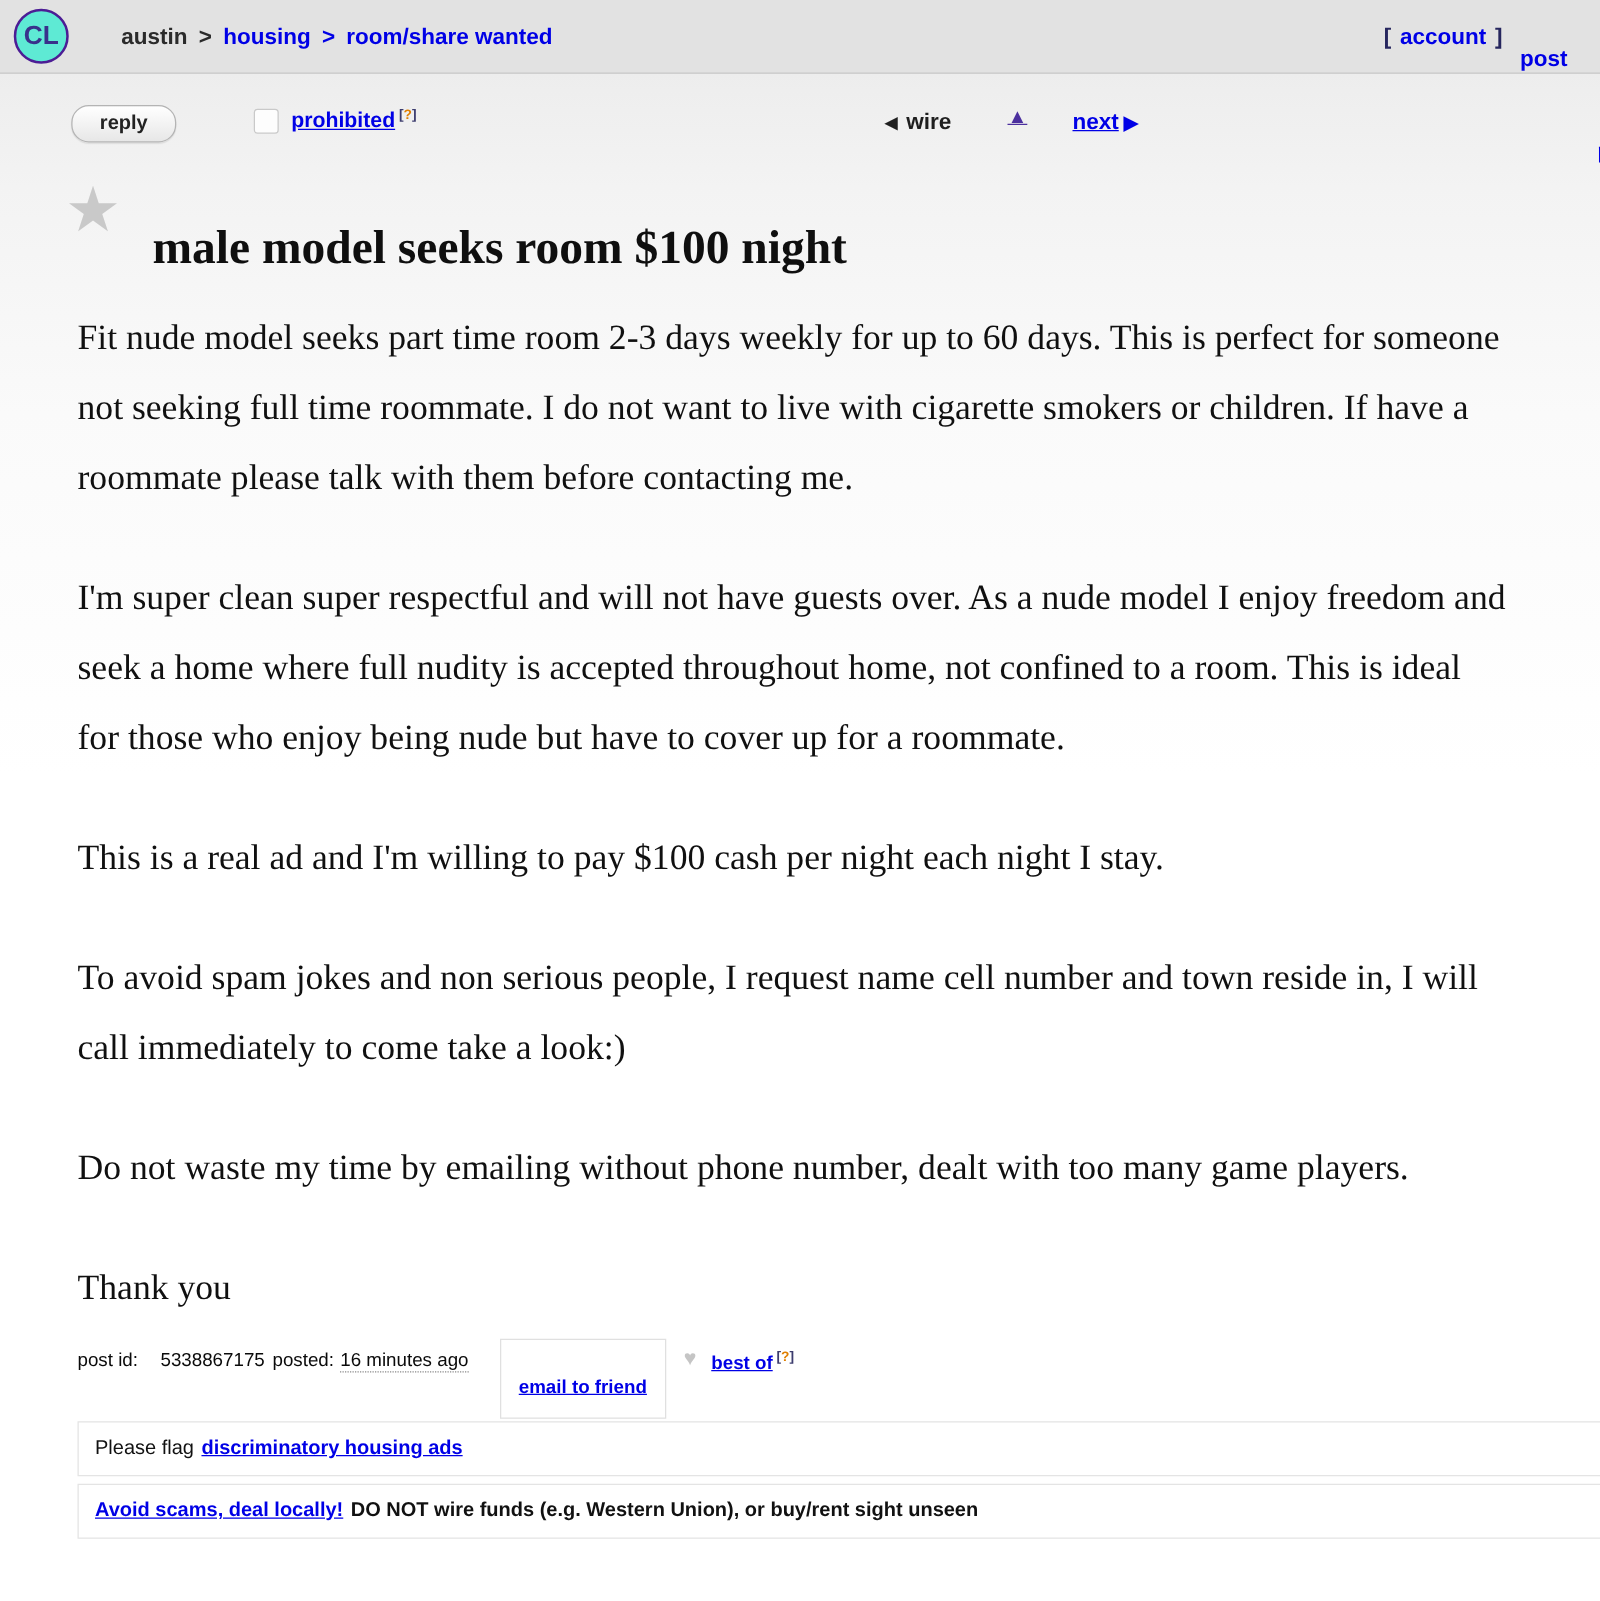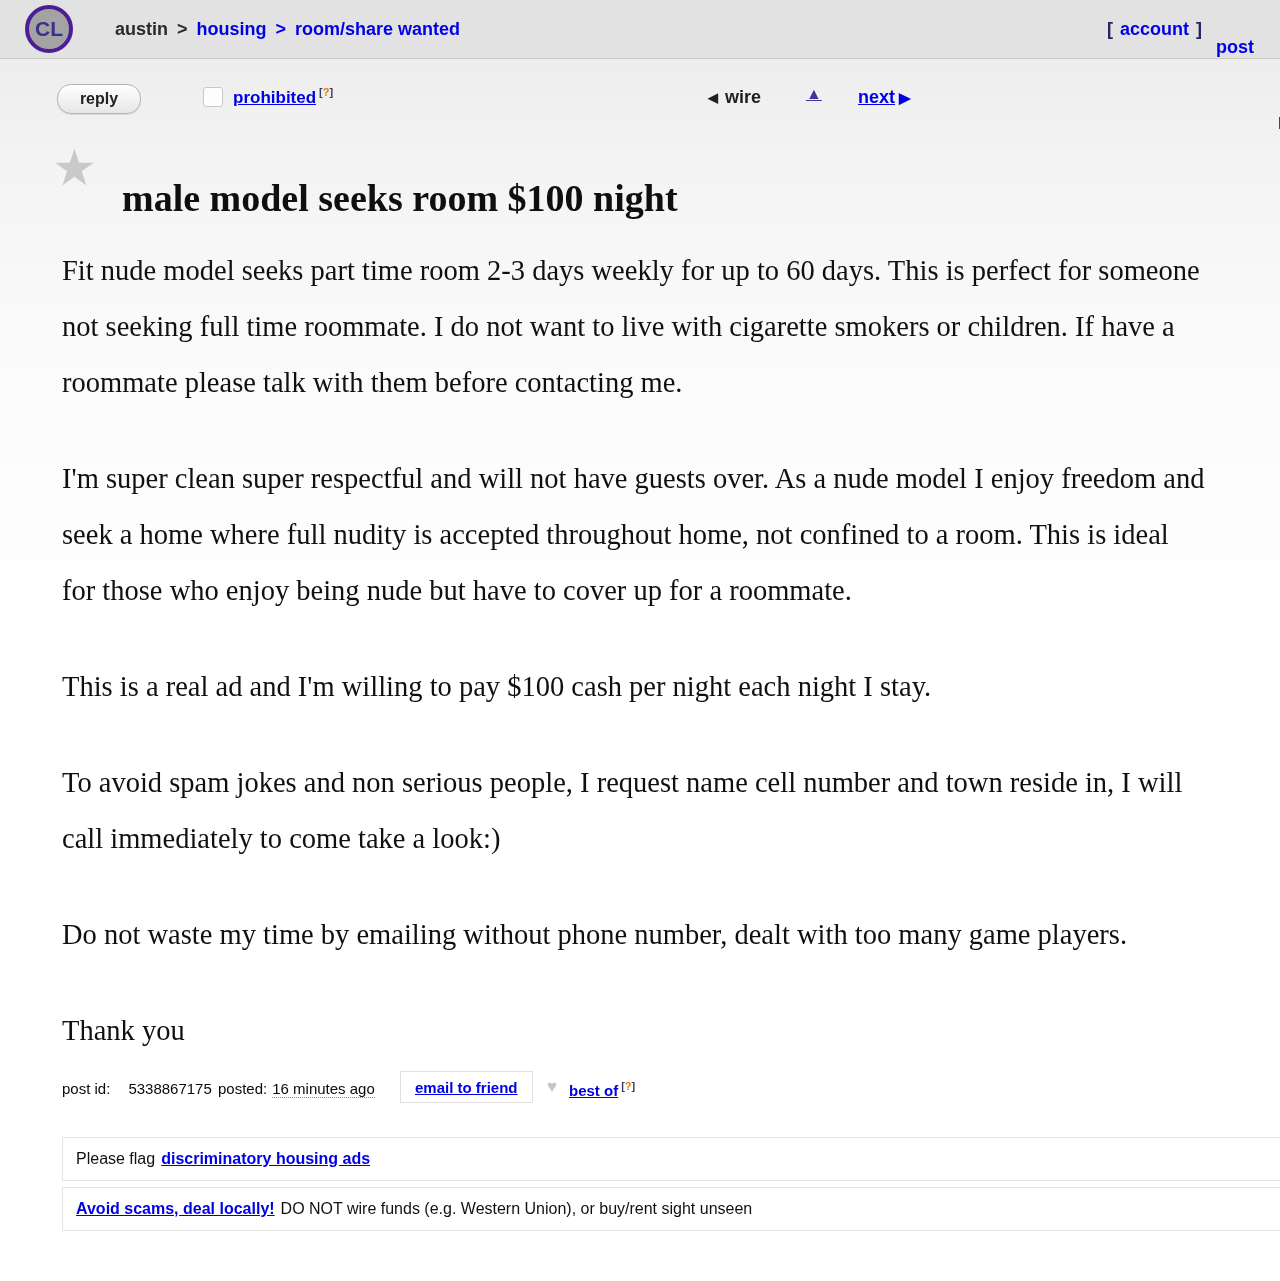--- a/index.html
+++ b/index.html
@@ -4,23 +4,23 @@
 <style>
   html,body{margin:0;padding:0;}
   body{width:1280px;height:1281px;overflow:hidden;background:#fff;}
   .page{position:relative;width:1280px;height:1281px;overflow:hidden;
         background:linear-gradient(180deg,#ededed 58px,#f3f3f3 150px,#fafafa 330px,#ffffff 620px);
         font-family:"Liberation Sans",sans-serif;}
 
   
   .topbar{position:absolute;top:0;left:0;right:0;height:58px;background:var(--header_bg);
           border-bottom:1px solid var(--header_border);display:flex;align-items:center;}
-  .logo{width:40px;height:40px;border-radius:50%;background:#a3a3a3;border:4px solid #4c1d95;
+  .logo{width:40px;height:40px;border-radius:50%;background:#5eead4;border:2px solid #4c1d95;
         color:var(--logo_text);font-weight:bold;font-size:21px;display:flex;align-items:center;
-        justify-content:center;margin-left:25px;cursor:pointer;}
+        justify-content:center;margin-left:11px;cursor:pointer;}
   .crumbs{margin-left:42px;font-size:18px;font-weight:bold;display:flex;gap:9px;align-items:center;}
   .crumb-city{color:#2b2b2b;cursor:pointer;}
   .crumb-link{color:var(--link_blue);cursor:pointer;}
   .sep{color:#2b2b2b;}
   .sep-blue{color:var(--link_blue);}
   .account-area{margin-left:auto;margin-right:26px;font-size:18px;font-weight:bold;display:flex;gap:7px;align-items:center;}
   .bracket{color:#26265e;}
   .hdr-link{color:var(--link_blue);cursor:pointer;}
   .post-link{margin-left:7px;margin-top:37px;}
 
@@ -54,33 +54,33 @@
   
   .post-body{position:absolute;left:62px;top:243px;width:1145px;font-family:"Liberation Serif",serif;
           font-size:28.5px;line-height:56px;color:#101010;}
   .post-body p{margin:0 0 40px 0;}
 
   
   .post-id{position:absolute;left:62px;top:1080px;font-size:15px;color:#0a0a0a;}
   .post-id .val{margin-left:18px;}
   .posted{position:absolute;left:218px;top:1080px;font-size:15px;color:#0a0a0a;}
   .posted-time{border-bottom:1px dotted #8a8a8a;margin-left:5px;cursor:pointer;}
-  .email-box{position:absolute;left:400px;top:1071px;height:30px;padding:0 14px;border:1px solid #e0e0e0;
-          background:#fff;display:flex;align-items:center;cursor:pointer;}
+  .email-box{position:absolute;left:400px;top:1071px;height:30px;padding:16px 14px;border:1px solid #e0e0e0;
+          background:#fff;display:flex;align-items:flex-end;cursor:pointer;}
   .email-box .ulink{font-size:15px;}
   .heart-icon{position:absolute;left:547px;top:1077px;font-size:17px;color:var(--heart_gray);}
   .bestof-wrap{position:absolute;left:569px;top:1080px;font-size:15px;}
 
   
   .notice{position:absolute;left:62px;width:1350px;height:42px;background:#fff;border:1px solid #e4e4e4;
           font-size:16px;display:flex;align-items:center;padding-left:13px;color:#111;}
   .notice-1{top:1137px;}
   .notice-2{top:1187px;}
   .notice .plain-before{margin-right:6px;}
-  .notice .plain-after{margin-left:6px;}
+  .notice .plain-after{margin-left:6px;font-weight:bold;}
 </style>
 </head>
 <body>
 
 <div class="page">
 
   <header class="topbar">
     <div class="logo">CL</div>
     <nav class="crumbs">
       <span class="crumb-city">austin</span>

